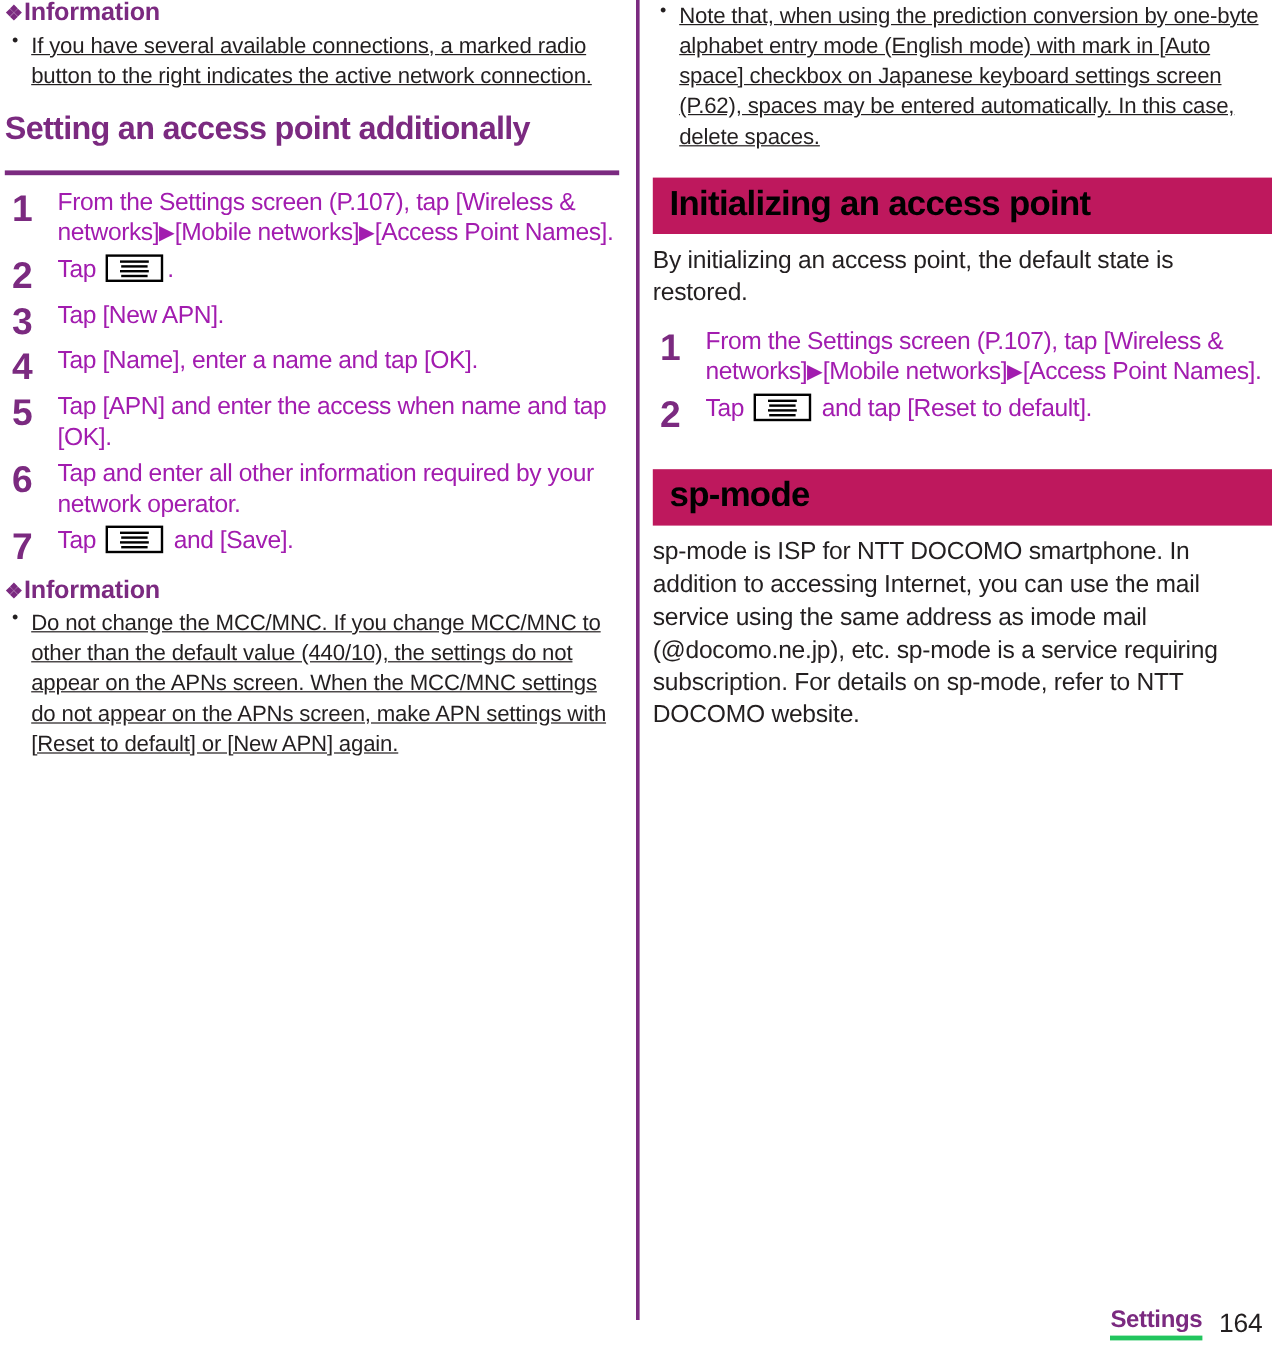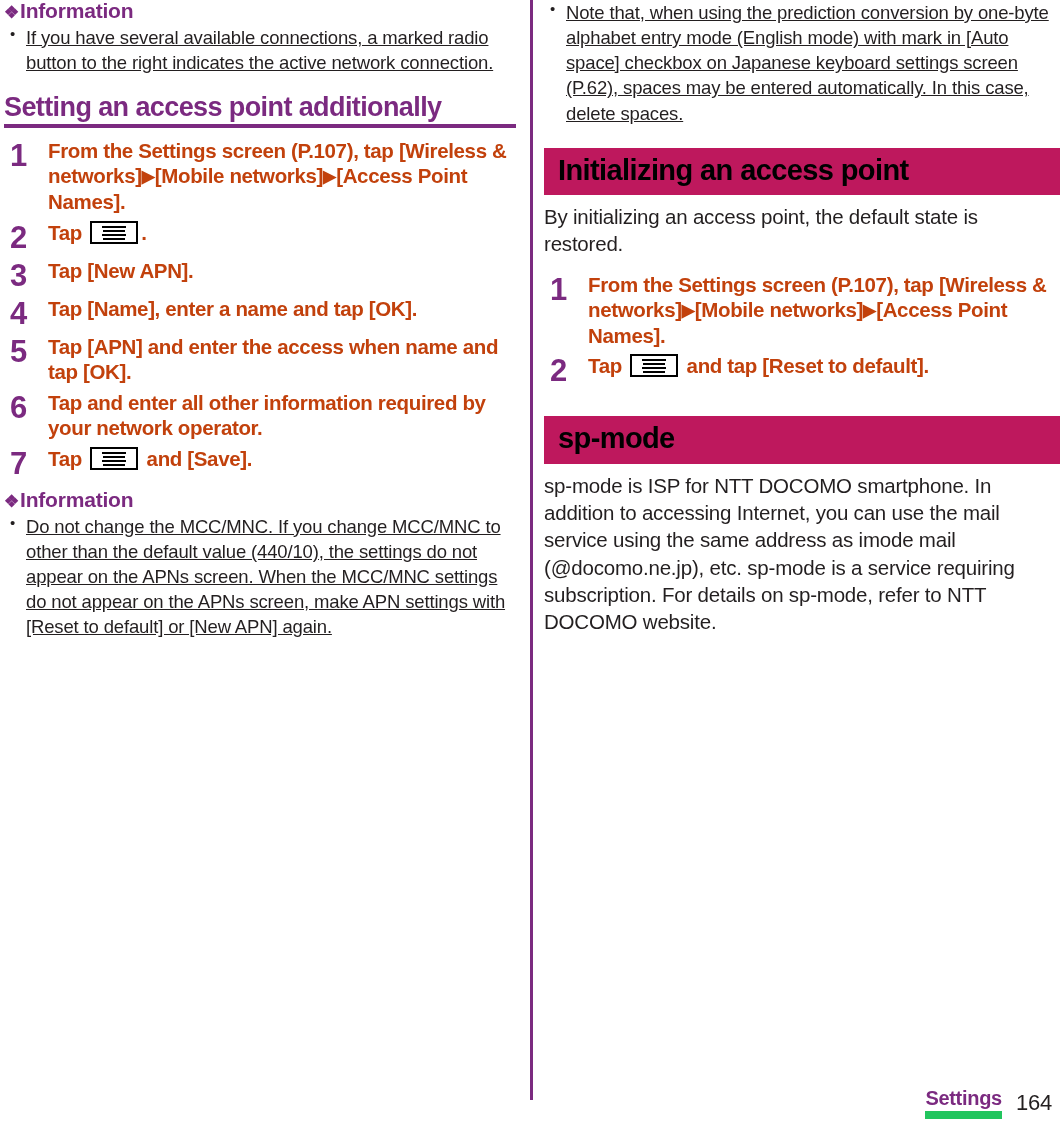--- a/index.html
+++ b/index.html
@@ -81,21 +81,21 @@
     color: #231f20;
   }
 
   
   .sec-underline-head {
     color: #7b2a80;
     font-weight: bold;
     font-size: 27px;
     letter-spacing: -0.6px;
     line-height: 1.1;
-    padding-bottom: 1px;
+    padding-bottom: 19px;
     border-bottom: 4px solid #7b2a80;
     margin: 18px 0 10px 0;
   }
 
   
   .banner-head {
     background: #be185d;
     color: #000000;
     font-weight: bold;
     font-size: 29px;
@@ -123,25 +123,25 @@
     line-height: 1.0;
     width: 44px;
     flex: 0 0 44px;
     text-align: left;
     padding-left: 6px;
     box-sizing: border-box;
     margin-top: 2px;
   }
   .step-body {
     flex: 1 1 auto;
-    font-weight: bold;
+    font-weight: normal;
     font-size: 20.5px;
     line-height: 1.25;
     letter-spacing: -0.35px;
-    color: #c2410c;
+    color: #a21caf;
   }
 
   
   .menu-icon {
     display: inline-block;
     width: 48px;
     height: 23px;
     border: 2px solid #000;
     box-sizing: border-box;
     vertical-align: -4px;
@@ -186,21 +186,21 @@
     display: flex;
     align-items: center;
     justify-content: flex-end;
     padding-right: 10px;
     box-sizing: border-box;
   }
   .footer-label {
     color: #7b2a80;
     font-weight: bold;
     font-size: 20px;
-    border-bottom: 8px solid #22c55e;
+    border-bottom: 4px solid #22c55e;
     padding-bottom: 1px;
     margin-right: 14px;
     letter-spacing: -0.3px;
   }
   .footer-pageno {
     color: #231f20;
     font-size: 22px;
     letter-spacing: -0.2px;
   }
 </style>

